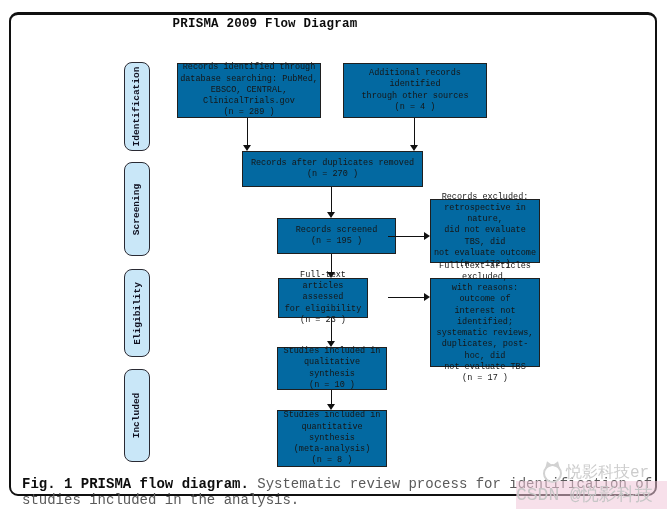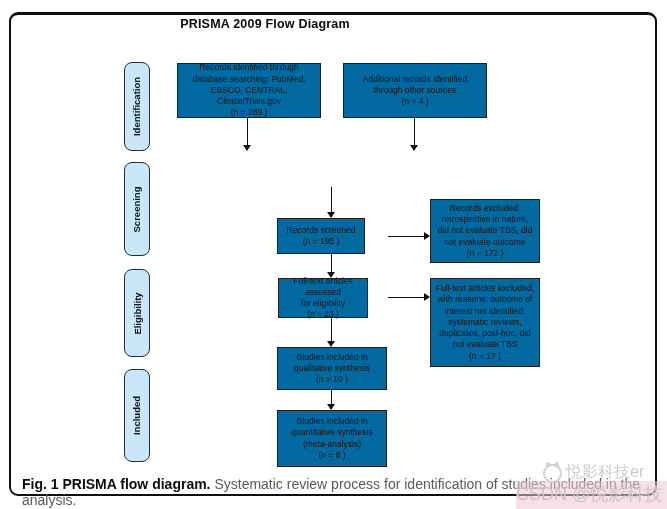--- a/index.html
+++ b/index.html
@@ -1,20 +1,20 @@
 <!DOCTYPE html>
 <html><head>
 <meta charset="utf-8">
 <style>
   html,body{margin:0;padding:0;background:#ffffff;}
   .canvas{
     position:relative;
     width:667px;height:509px;
     background:#ffffff;
-    font-family:Liberation Sans, sans-serif;
+    font-family:Liberation Mono, monospace;
     overflow:hidden;
   }
   .frame{
     position:absolute;
     left:9px;top:12px;width:648px;height:484px;
     border:2px solid #101010;
     border-top-width:3px;
     border-radius:9px;
     box-sizing:border-box;
     background:#ffffff;
@@ -127,21 +127,23 @@
     <span>Included</span>
   </div>
 
   <div class="fbox" style="left:177px;top:63px;width:144px;height:55px;">Records identified through
 database searching: PubMed,
 EBSCO, CENTRAL, ClinicalTrials.gov
 (n = 289  )</div>
   <div class="fbox" style="left:343px;top:63px;width:144px;height:55px;">Additional records identified
 through other sources
 (n =  4 )</div>
-  <div class="fbox" style="left:277px;top:218px;width:88px;height:36px;">Records screened
+  <div class="fbox" style="left:242px;top:151px;width:181px;height:36px;">Records after duplicates removed
+(n =  270 )</div>
+  <div class="fbox" style="left:277px;top:218px;width:119px;height:36px;">Records screened
 (n = 195  )</div>
   <div class="fbox" style="left:430px;top:199px;width:110px;height:64px;">Records excluded:
 retrospective in nature,
 did not evaluate TBS, did
 not evaluate outcome
 (n = 172  )</div>
   <div class="fbox" style="left:278px;top:278px;width:90px;height:40px;">Full-text articles assessed
 for eligibility
 (n = 23 )</div>
   <div class="fbox" style="left:430px;top:278px;width:110px;height:89px;">Full-text articles excluded,

